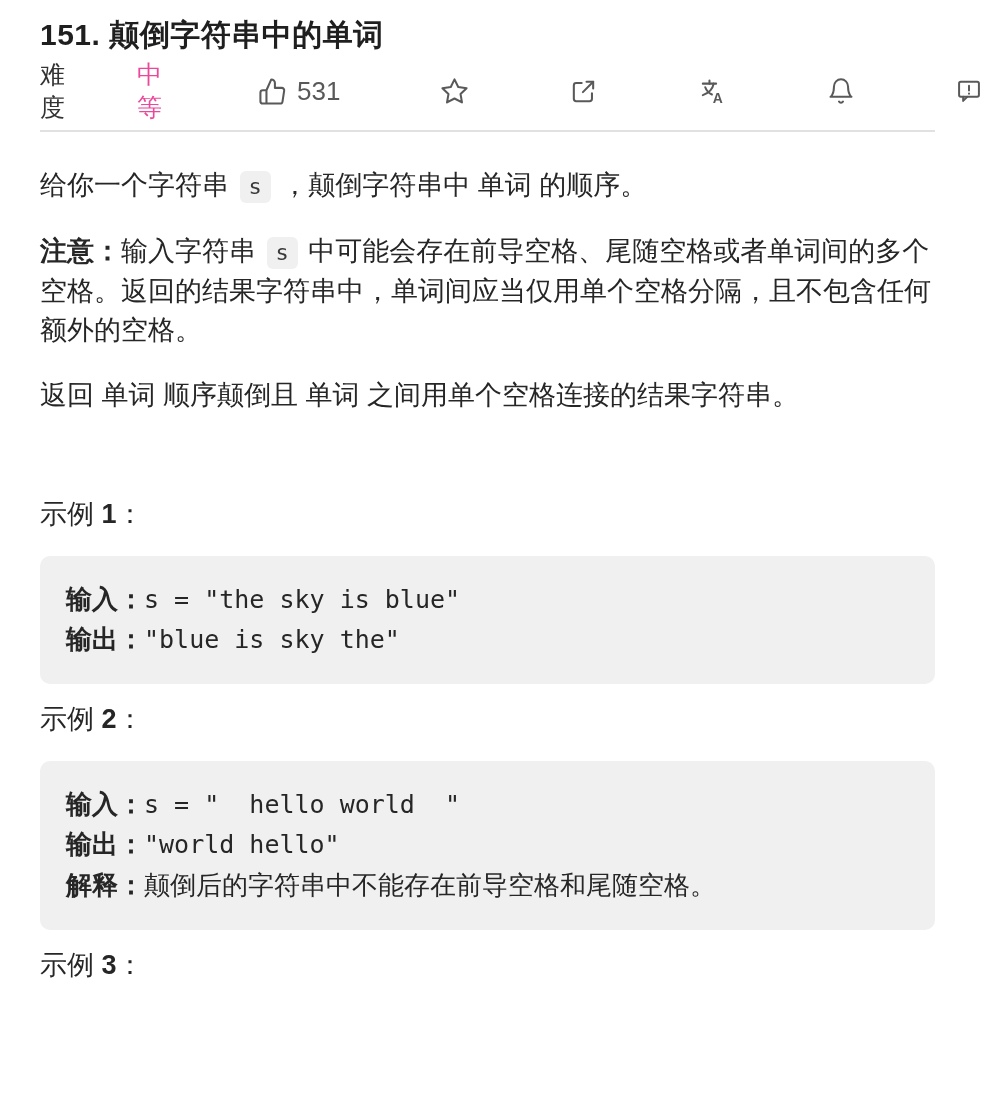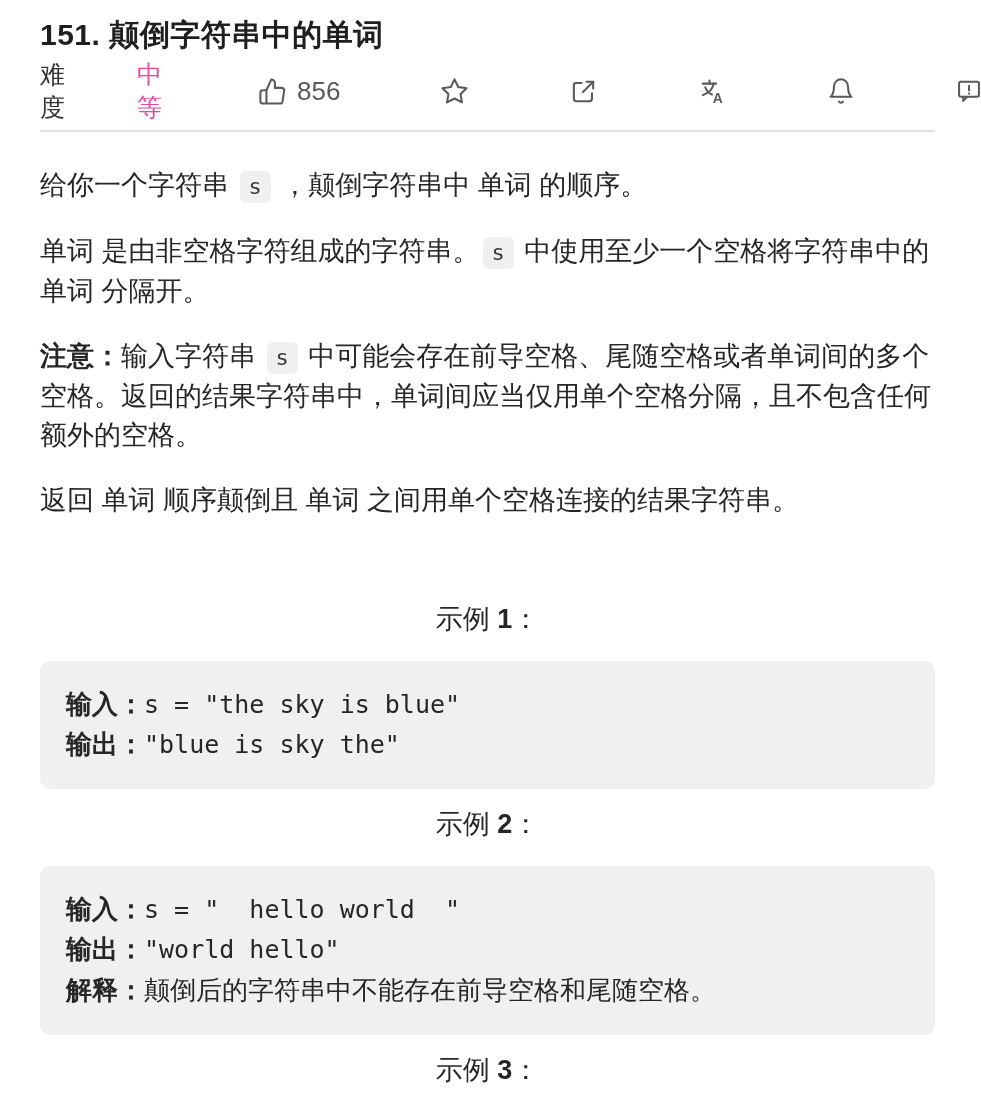--- a/index.html
+++ b/index.html
@@ -31,21 +31,21 @@
   .desc p:first-child { margin-top:34px; }
   .desc strong { font-weight:700; }
 
   .inline-code {
     font-family:"DejaVu Sans Mono", monospace;
     font-size:22px; color:#3a3a3a;
     background:#f0f0f0; border-radius:6px;
     padding:3px 9px 4px 9px; margin:0 3px;
   }
 
-  .example-title { margin:16px 0 0 0; font-size:27px; line-height:39px;text-align:center; }
+  .example-title { margin:16px 0 0 0; font-size:27px; line-height:39px; }
   .example-title.first { margin-top:80px; }
   .example-title strong { font-weight:700; }
 
   .example-pre {
     margin-top:22px; background:#f0f0f0; border-radius:10px;
     padding:24px 26px;
     font-family:"DejaVu Sans Mono", monospace;
     font-size:25px; line-height:40px; color:#262626;
   }
   .code-line { white-space:pre-wrap; }
@@ -68,21 +68,21 @@
   <div class="meta-row">
     <span class="difficulty-label">难度</span>
     <span class="difficulty-value">中等</span>
 
     <div class="like-group">
       <span>
         <svg width="29" height="29" viewBox="0 0 24 24" fill="none" stroke="#595959" stroke-width="1.7" stroke-linecap="round" stroke-linejoin="round">
           <path d="M14 9V5a3 3 0 0 0-3-3l-4 9v11h11.28a2 2 0 0 0 2-1.7l1.38-9a2 2 0 0 0-2-2.3zM7 22H4a2 2 0 0 1-2-2v-7a2 2 0 0 1 2-2h3"></path>
         </svg>
       </span>
-      <span class="like-count">856</span>
+      <span class="like-count">531</span>
     </div>
 
     <div class="icon-btn">
       <span>
         <svg width="29" height="29" viewBox="0 0 24 24" fill="none" stroke="#595959" stroke-width="1.7" stroke-linecap="round" stroke-linejoin="round">
           <polygon points="12 2 15.09 8.26 22 9.27 17 14.14 18.18 21.02 12 17.77 5.82 21.02 7 14.14 2 9.27 8.91 8.26 12 2"></polygon>
         </svg>
       </span>
     </div>
 
@@ -126,21 +126,20 @@
           <line x1="12" y1="14.2" x2="12" y2="14.3"></line>
         </svg>
       </span>
     </div>
   </div>
 
   <div class="divider"></div>
 
   <div class="desc">
     <p><span>给你一个字符串 </span><code class="inline-code">s</code><span> ，颠倒字符串中 单词 的顺序。</span></p>
-    <p><span>单词 是由非空格字符组成的字符串。</span><code class="inline-code">s</code><span> 中使用至少一个空格将字符串中的 单词 分隔开。</span></p>
     <p><strong>注意：</strong><span>输入字符串 </span><code class="inline-code">s</code><span> 中可能会存在前导空格、尾随空格或者单词间的多个空格。返回的结果字符串中，单词间应当仅用单个空格分隔，且不包含任何额外的空格。</span></p>
     <p><span>返回 单词 顺序颠倒且 单词 之间用单个空格连接的结果字符串。</span></p>
   </div>
 
   <p class="example-title first"><span>示例 </span><strong>1</strong><span>：</span></p>
 
   <div class="example-pre">
     <div class="code-line"><strong class="io-label">输入：</strong><span class="io-code">s = "the sky is blue"</span></div>
     <div class="code-line"><strong class="io-label">输出：</strong><span class="io-code">"blue is sky the"</span></div>
   </div>

